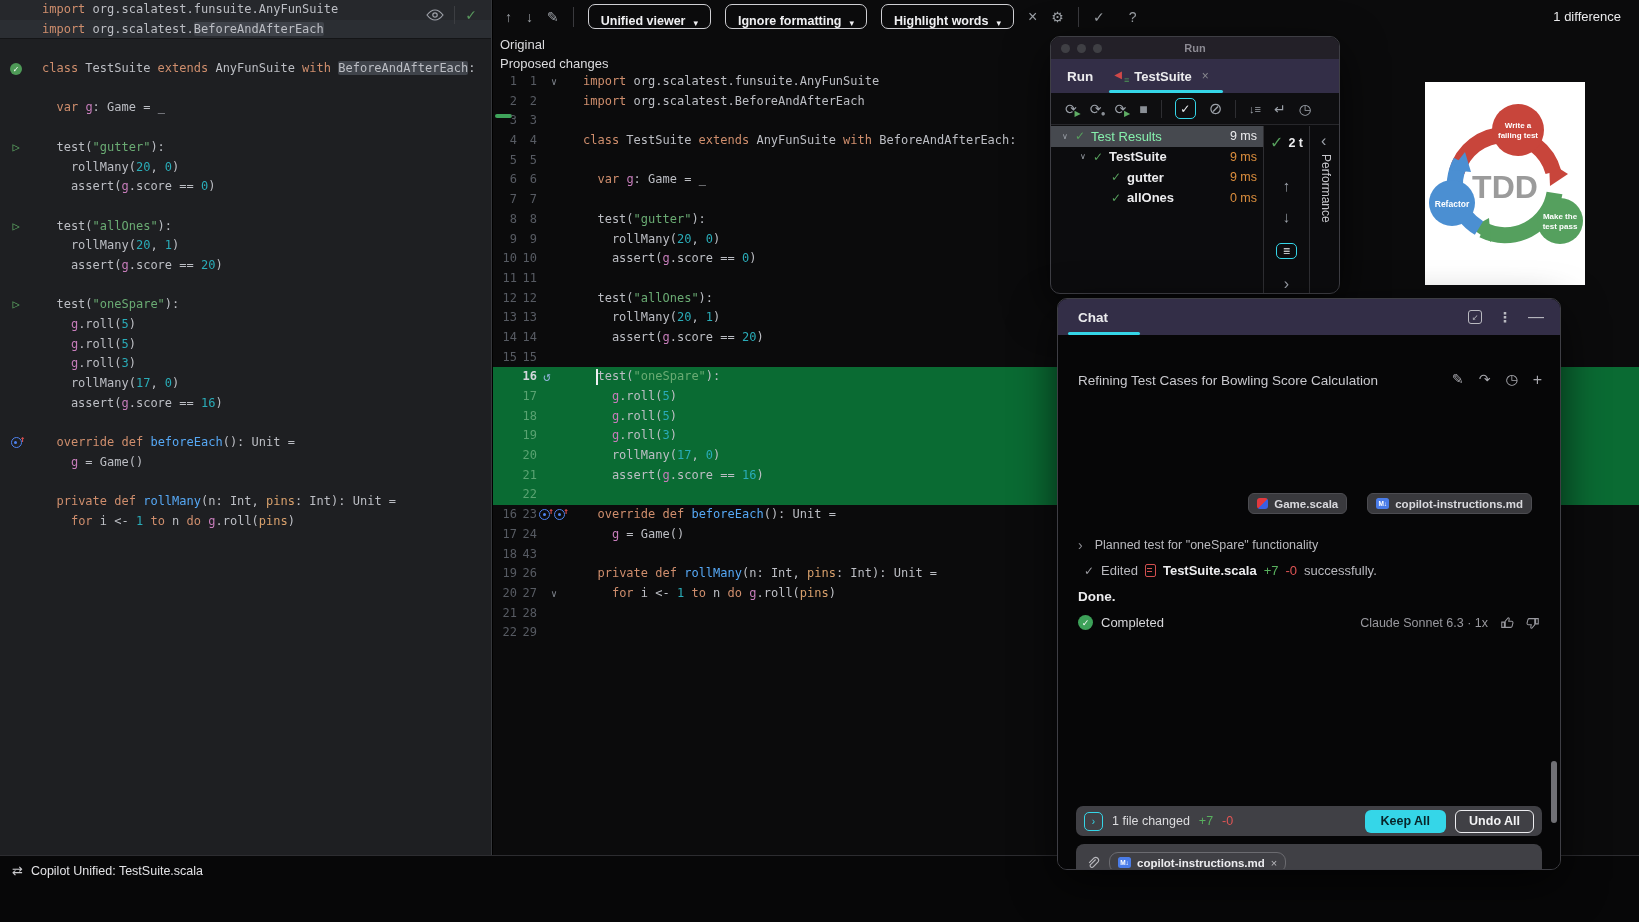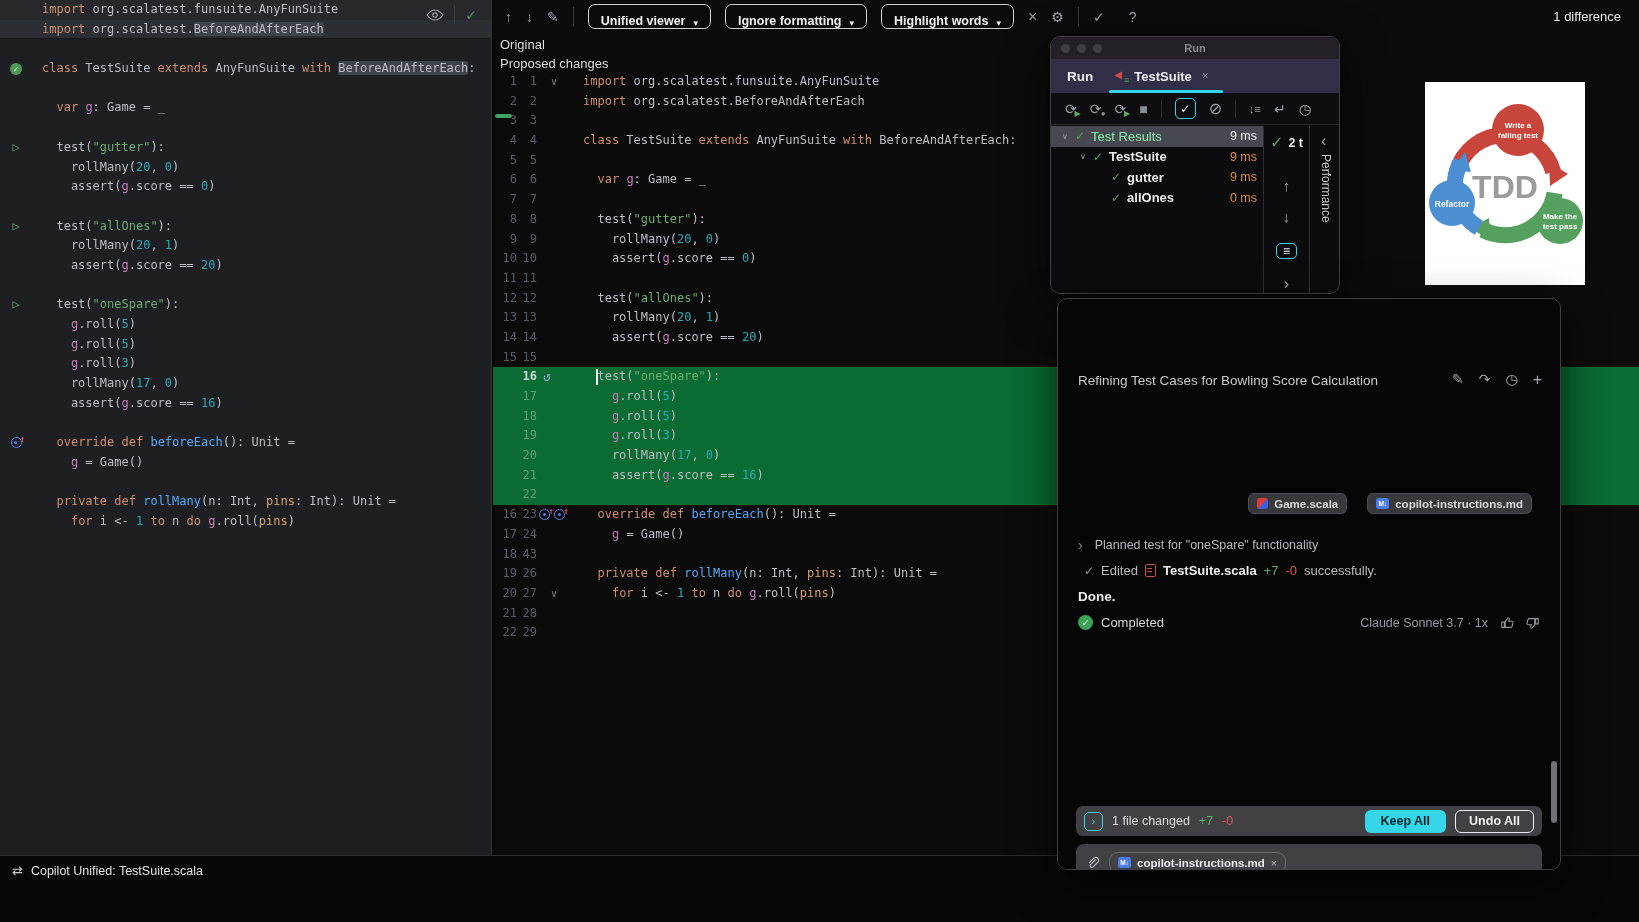--- a/index.html
+++ b/index.html
@@ -477,20 +477,29 @@
       <span class="boxed" style="margin-top:18px">≡</span>
       <span style="margin-top:16px">›</span>
     </div>
     <div id="perf-strip">
       <span style="position:absolute;left:11px;top:6px">‹</span>
       <span class="vtext">Performance</span>
     </div>
   </div>
 
   <div id="chat-win" class="fwin">
+    <div class="tabstrip">
+      <span class="strip-label">Chat</span>
+      <div class="cyan-underline" style="left:10px;width:72px;"></div>
+      <div id="chat-tab-icons">
+        <span class="box-arrow">↙</span>
+        <span style="font-size:14px;font-weight:bold">⋮</span>
+        <span>—</span>
+      </div>
+    </div>
     <div id="chat-body">
       <div id="thread-title">Refining Test Cases for Bowling Score Calculation</div>
       <div id="thread-icons">
         <span>✎</span>
         <span>↷</span>
         <span>◷</span>
         <span style="font-size:16px">+</span>
       </div>
       <div id="chips">
         <div class="chip">
@@ -513,21 +522,21 @@
         <b>TestSuite.scala</b>
         <span class="plus">+7</span>
         <span class="minus">-0</span>
         <span>successfully.</span>
       </div>
       <div id="done-row">Done.</div>
       <div id="completed-row">
         <span class="grn-circle">✓</span>
         <span>Completed</span>
         <div id="model-usage">
-          <span>Claude Sonnet 3.7 · 1x</span>
+          <span>Claude Sonnet 6.3 · 1x</span>
           <svg width="14" height="14" viewBox="0 0 16 16">
               <path d="M5 7v6H2V7h3zm1 6h6.2c.8 0 1.4-.5 1.6-1.2l1-4A1.5 1.5 0 0 0 13.3 6H10l.6-2.8A1.2 1.2 0 0 0 9.4 2L6 6z" fill="none" stroke="currentColor" stroke-width="1.2"></path>
             </svg>
           <svg width="14" height="14" viewBox="0 0 16 16" style="transform:rotate(180deg)">
               <path d="M5 7v6H2V7h3zm1 6h6.2c.8 0 1.4-.5 1.6-1.2l1-4A1.5 1.5 0 0 0 13.3 6H10l.6-2.8A1.2 1.2 0 0 0 9.4 2L6 6z" fill="none" stroke="currentColor" stroke-width="1.2"></path>
             </svg>
         </div>
       </div>
       <div id="changes-bar">
         <span class="cyan-box">›</span>

